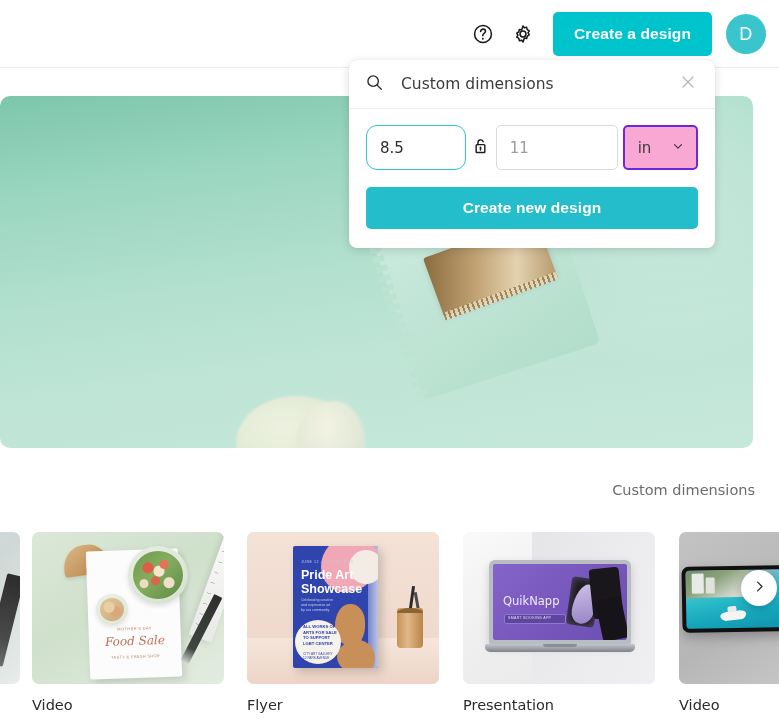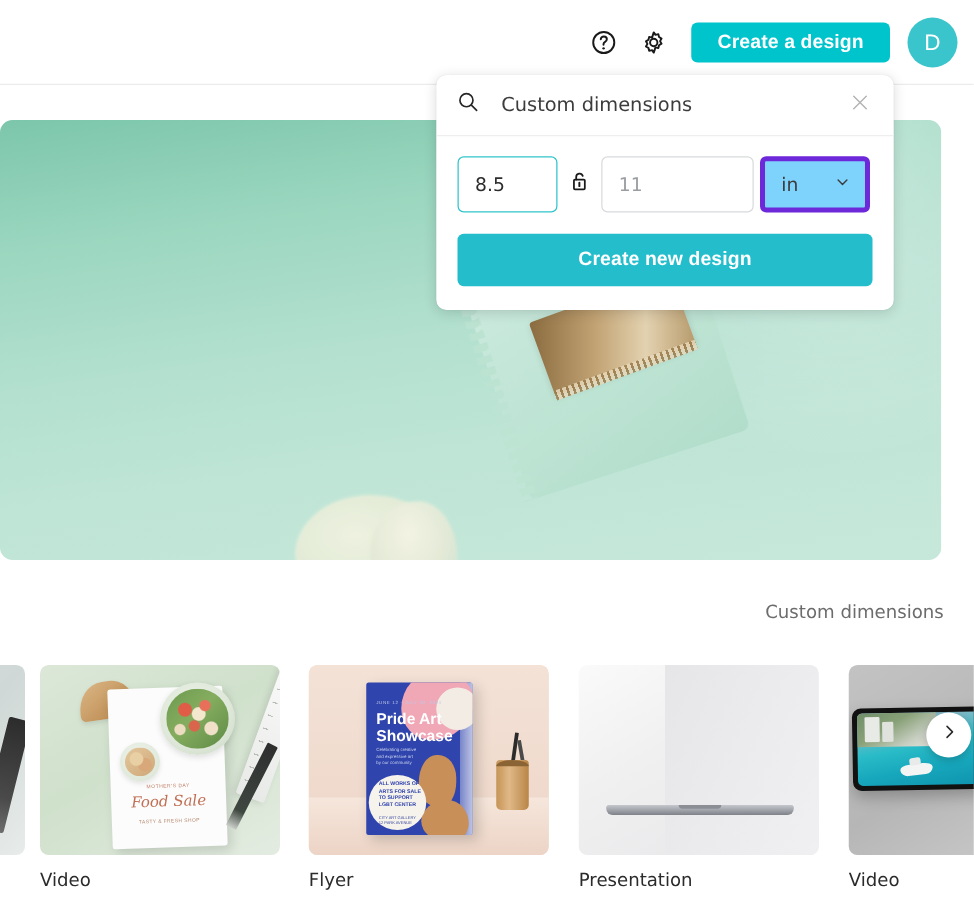--- a/index.html
+++ b/index.html
@@ -22,21 +22,21 @@
     position: absolute; right: 13px; top: 0; height: 68px;
     display: flex; align-items: center; gap: 0px;
   }
   .icon-btn {
     width: 40px; height: 40px; border-radius: 50%;
     display: flex; align-items: center; justify-content: center;
     cursor: pointer; background: transparent; border: none;
   }
   .icon-btn svg { display:block; }
   .create-btn {
-    height: 32px; padding: 0 21px; margin-left: 10px;
+    height: 44px; padding: 0 21px; margin-left: 10px;
     background: #00c4cc; color: #fff;
     border: none; border-radius: 5px;
     font-size: 15.5px; font-weight: bold;
     font-family: "Liberation Sans", sans-serif;
     cursor: pointer; letter-spacing: .1px;
     display:flex; align-items:center; justify-content:center;
     white-space: nowrap;
   }
   .avatar {
     width: 40px; height: 40px; border-radius: 50%;
@@ -124,26 +124,26 @@
   .dim-row { display: flex; align-items: center; }
   .dim-input {
     height: 45px; border-radius: 5px;
     border: 1px solid #d8dadd; background: #fff;
     font-size: 15px; color: #2d2d2d;
     padding: 0 13px;
     font-family: "DejaVu Sans", sans-serif;
     outline: none;
   }
   .dim-input::placeholder { color: #9a9da1; }
-  .dim-w { width: 80px; border-color: #30c5cc; }
+  .dim-w { width: 100px; border-color: #30c5cc; border-radius: 11px; }
   .dim-h { width: 122px; }
   .lock-wrap { width: 35px; display:flex; align-items:center; justify-content:center; cursor:pointer; }
   .unit-select {
     position: relative; width: 88px; height: 45px; margin-left: 5px;
-    border: 4px solid #6d28d9; border-radius: 5px; background: #7dd3fc;
+    border: 2px solid #6d28d9; border-radius: 5px; background: #f9a8d4;
     display: flex; align-items: center; cursor: pointer;
   }
   .unit-label { font-size: 15px; color: #3c3c3c; padding-left: 13px; font-family:"DejaVu Sans", sans-serif; }
   .unit-caret { position: absolute; right: 11px; top: 50%; transform: translateY(-50%); }
   .create-design-btn {
     margin-top: 17px; width: 100%; height: 42px;
     background: #23bdcb; border: none; border-radius: 5px;
     color: #fff; font-size: 15.5px; font-weight: bold;
     font-family: "Liberation Sans", sans-serif;
     cursor: pointer; letter-spacing: .1px;
@@ -467,20 +467,32 @@
           <div class="p-foot">CITY ART GALLERY<br>12 PARK AVENUE</div>
         </div>
       </div>
       <div class="card-label">Flyer</div>
     </div>
 
     <div class="card card-presentation">
       <div class="thumb thumb-presentation">
         <div class="pres-wall"></div>
         <div class="laptop">
+          <div class="lid">
+            <div class="screen">
+              <div class="s-bg"></div>
+              <div class="s-p2"></div>
+              <div class="s-leaf"></div>
+              <div class="s-p1"></div>
+              <div class="s-p3"></div>
+              <div class="s-title">QuikNapp</div>
+              <div class="s-btn"></div>
+              <div class="s-btn-txt">SMART BOOKING APP</div>
+            </div>
+          </div>
           <div class="base"></div>
         </div>
       </div>
       <div class="card-label">Presentation</div>
     </div>
 
     <div class="card card-video">
       <div class="thumb thumb-video">
         <div class="phone">
           <div class="phone-screen">

